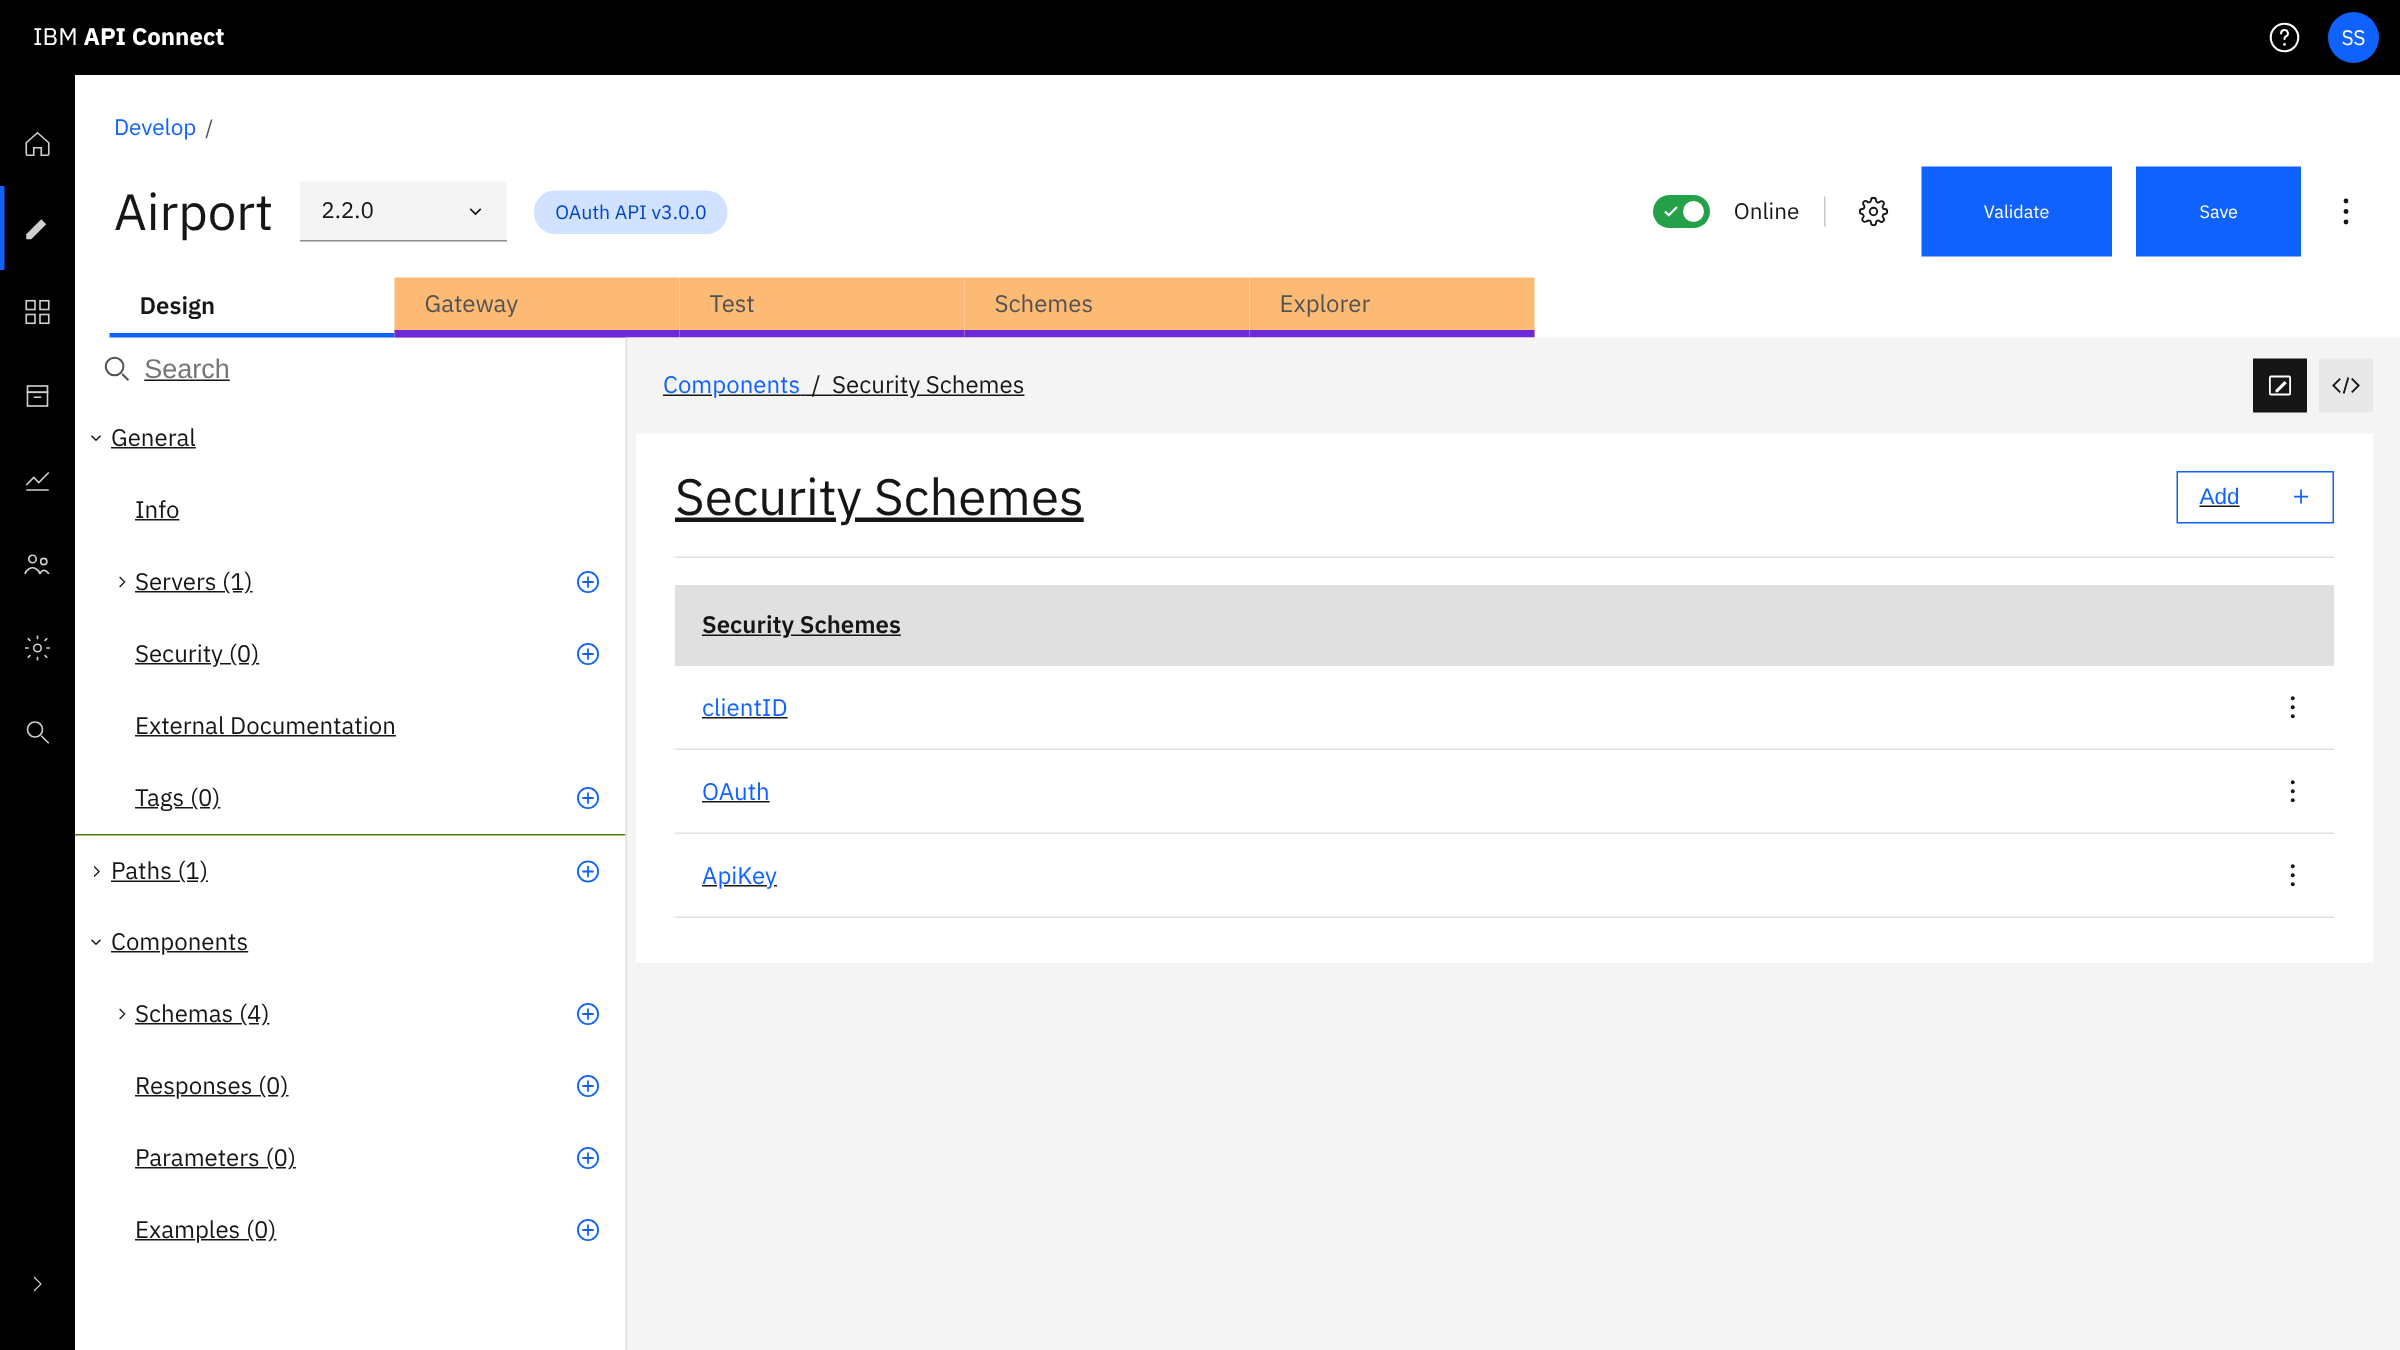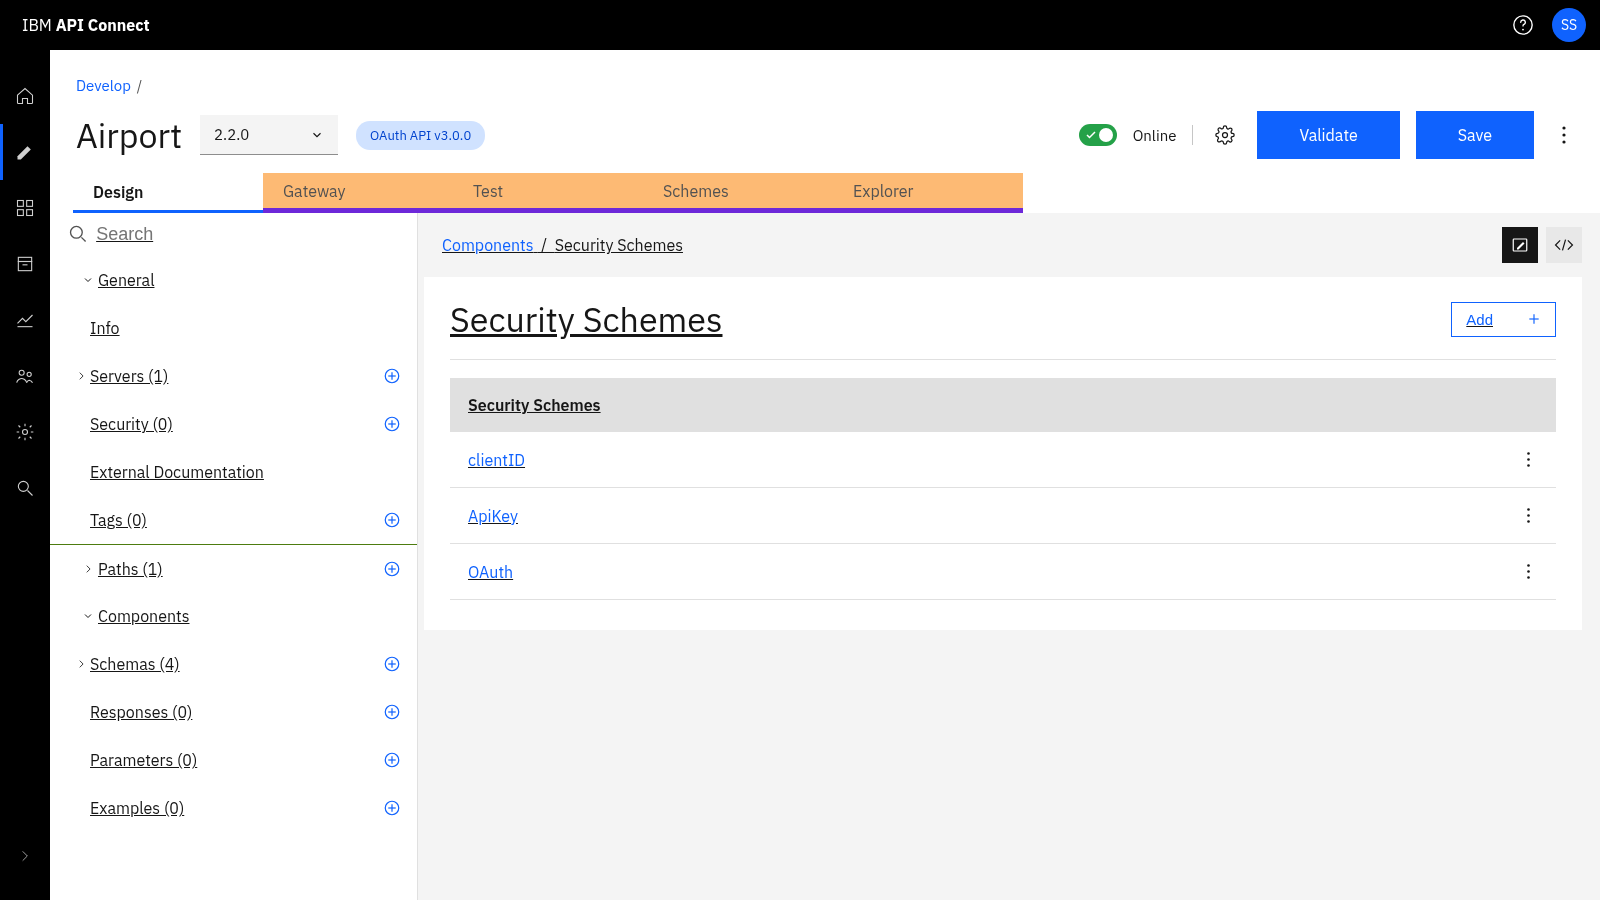--- a/index.html
+++ b/index.html
@@ -34,39 +34,39 @@
 .api-title { font-size: 34px; letter-spacing: 0; font-weight: 400; }
 .version-select { display: flex; align-items: center; justify-content: space-between; width: 138px; height: 40px; padding: 0 14px; background: #f4f4f4; border-bottom: 1px solid #8d8d8d; cursor:pointer; font-size: 15px; gap: 19px;}
 .pill { background: #d0e2ff; color: #0043ce; font-size: 13px; padding: 6px 14px; border-radius: 14px; }
 .title-right { margin-left: auto; display: flex; align-items: center; gap: 16px; }
 .toggle { width: 38px; height: 22px; border-radius: 12px; background: #24a148; position: relative; cursor:pointer; }
 .toggle::after { content:''; width:14px; height:14px; border-radius:50%; background:#fff; position:absolute; top:4px; right:4px; }
 .toggle .check { position:absolute; left:6px; top:5px; }
 .status-label { font-size: 15px; }
 .vdiv { width:1px; height: 20px; background: #c6c6c6; }
 .gear-btn { display:flex; align-items:center; justify-content:center; width:32px; height:32px; cursor:pointer; }
-.btn { height: 48px; display:flex; align-items:center; justify-content:center; padding: 0 42px; cursor:pointer; font-size: 16px; }
+.btn { height: 60px; display:flex; align-items:center; justify-content:center; padding: 0 42px; cursor:pointer; font-size: 12px; }
 .btn.primary { background: #0f62fe; color: #fff; }
 .overflow-btn { width: 28px; display:flex; align-items:center; justify-content:center; cursor:pointer; }
 
 
 .mode-tabs { display: flex; padding-left: 23px; }
 .mode-tab { width: 190px; height: 40px; display: flex; align-items: center; padding-left: 20px; font-size: 16px; background: #fdba74; border-bottom: 5px solid #6d28d9; cursor:pointer; color:#525252;}
 .mode-tab:first-child { border-left: none; }
 .mode-tab.active { background: #fff; border-bottom: 3px solid #0f62fe; color: #161616; font-weight:600; }
 
 
 .main-split { flex: 1; display: flex; min-height: 0; text-decoration: underline; }
 .left-panel { width: 368px; border-right: 1px solid #e0e0e0; display:flex; flex-direction:column; overflow-y:auto; }
 .search-row { display:flex; align-items:center; gap: 8px; padding: 10px 18px; border-bottom:1px solid transparent; }
 .search-row input { border:none; outline:none; font-size: 18px; color:#525252; width:100%; }
 .search-row input::placeholder { color:#757575; }
 
 .tree { font-size: 16px; }
-.tree-item { display:flex; align-items:center; height: 48px; padding-right: 16px; padding-left: 28px; cursor:pointer; color:#161616; }
+.tree-item { display:flex; align-items:center; height: 48px; padding-right: 16px; padding-left: 4px; cursor:pointer; color:#161616; }
 .tree-item .chev { width: 20px; display:flex; justify-content:center;}
 .tree-item .lbl { flex:1; }
 .tree-item.depth1 { padding-left: 40px; }
 .tree-item.depth1-with-chev { padding-left: 22px; }
 .tree-item.depth1-with-chev .chev { margin-right: 0px; width:18px;}
 .tree-item .add-icon { color:#0f62fe; }
 .tree-section-divider { border-top: 1px solid #4d7c0f; }
 
 
 .right-panel { flex:1; background: #f4f4f4; padding: 0 18px 18px 0; display:flex; flex-direction:column; }
@@ -391,36 +391,36 @@
             <a href="#">clientID</a>
             <span class="kebab">
                 <svg width="3" height="15" viewBox="0 0 3 15">
                   <circle cx="1.5" cy="1.5" r="1.3" fill="#161616"></circle>
                   <circle cx="1.5" cy="7.5" r="1.3" fill="#161616"></circle>
                   <circle cx="1.5" cy="13.5" r="1.3" fill="#161616"></circle>
                 </svg>
               </span>
           </div>
           <div class="trow">
+            <a href="#">OAuth</a>
+            <span class="kebab">
+                <svg width="3" height="15" viewBox="0 0 3 15">
+                  <circle cx="1.5" cy="1.5" r="1.3" fill="#161616"></circle>
+                  <circle cx="1.5" cy="7.5" r="1.3" fill="#161616"></circle>
+                  <circle cx="1.5" cy="13.5" r="1.3" fill="#161616"></circle>
+                </svg>
+              </span>
+          </div>
+          <div class="trow">
             <a href="#">ApiKey</a>
             <span class="kebab">
                 <svg width="3" height="15" viewBox="0 0 3 15">
                   <circle cx="1.5" cy="1.5" r="1.3" fill="#161616"></circle>
                   <circle cx="1.5" cy="7.5" r="1.3" fill="#161616"></circle>
                   <circle cx="1.5" cy="13.5" r="1.3" fill="#161616"></circle>
                 </svg>
               </span>
           </div>
-          <div class="trow">
-            <a href="#">OAuth</a>
-            <span class="kebab">
-                <svg width="3" height="15" viewBox="0 0 3 15">
-                  <circle cx="1.5" cy="1.5" r="1.3" fill="#161616"></circle>
-                  <circle cx="1.5" cy="7.5" r="1.3" fill="#161616"></circle>
-                  <circle cx="1.5" cy="13.5" r="1.3" fill="#161616"></circle>
-                </svg>
-              </span>
-          </div>
         </div>
       </div>
     </div>
   </div>
 </div>
 
 </body></html>

